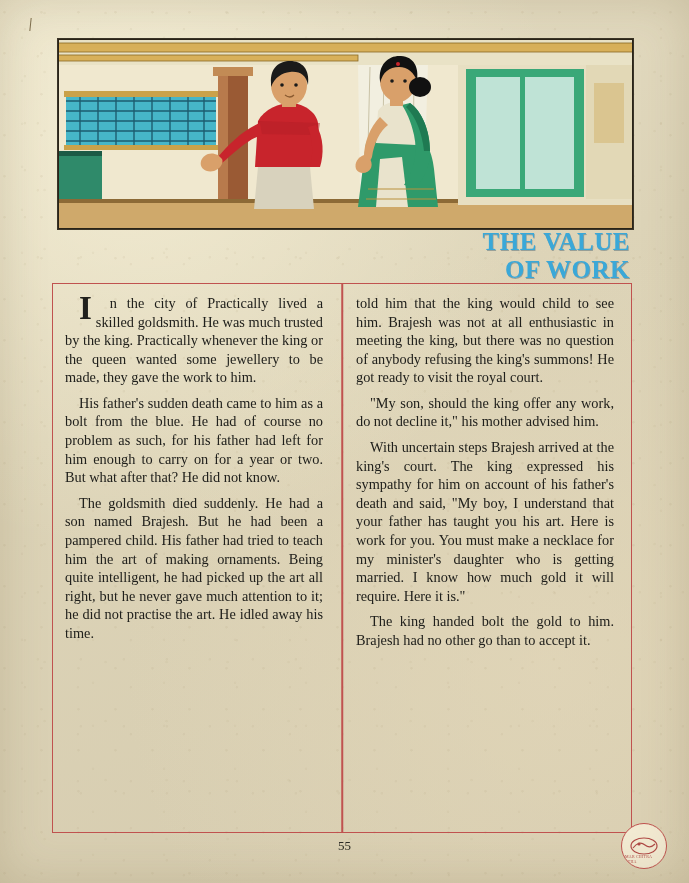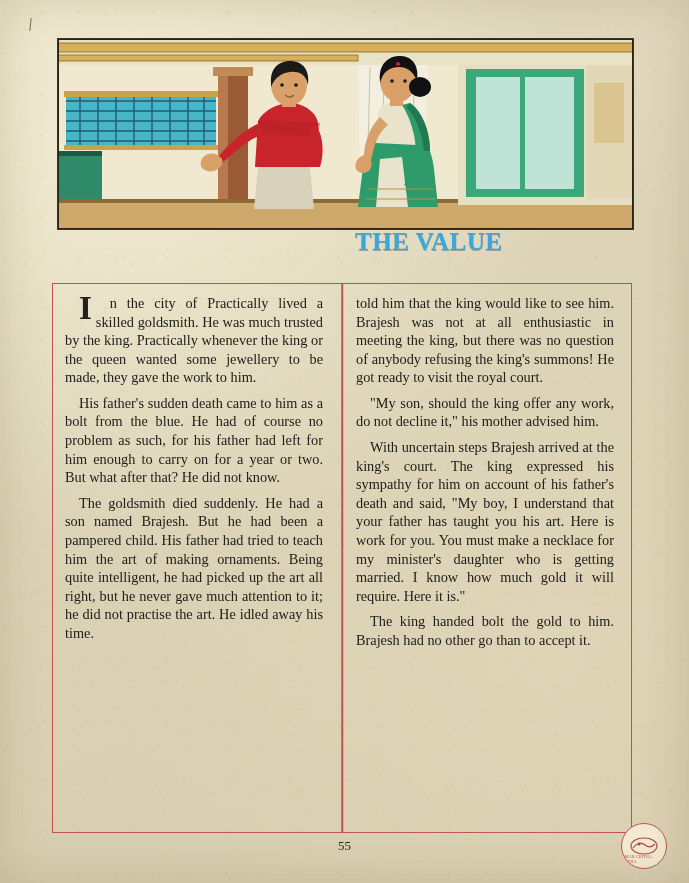--- a/index.html
+++ b/index.html
@@ -58,21 +58,21 @@
     position: absolute;
     left:0; top:0; width: 100%; height: 100%;
   }
 
   
   .title {
     position: absolute;
     left: 355px;
     top: 228px;
     width: 275px;
-    text-align: left;
+    text-align: right;
     color: #3aa8d8;
     font-family: "Liberation Serif", serif;
     font-weight: bold;
     font-size: 25px;
     line-height: 1.12;
     letter-spacing: 0.5px;
     text-shadow: 0.6px 0.6px 0 rgba(20,60,90,0.35);
   }
 
   
@@ -290,33 +290,34 @@
         <path d="M516 210 q8 -8 14 0 q6 8 14 -2 q6 -6 14 2" transform="translate(0,-6)" stroke="#7a3a28" stroke-width="1.2" fill="none"></path>
       </g>
       <text x="520" y="215" font-family="Liberation Serif, serif" font-size="9" fill="#8a3a2a" transform="translate(0,-2)"></text>
 
       <rect x="0.5" y="0.5" width="574" height="189" fill="none" stroke="#2a2418" stroke-width="1"></rect>
     </svg>
   </div>
 
   <div class="title">
     <div>THE VALUE</div>
+    <div>OF WORK</div>
   </div>
 
   <div class="frame">
     <div class="divider"></div>
 
     <div class="col left">
       <p class="dropcap-para"><span class="dropcap">I</span><span>n the city of Practically lived a skilled goldsmith. He was much trusted by the king. Practically whenever the king or the queen wanted some jewellery to be made, they gave the work to him.</span></p>
       <p><span>His father's sudden death came to him as a bolt from the blue. He had of course no problem as such, for his father had left for him enough to carry on for a year or two. But what after  that? He did not know.</span></p>
       <p><span>The goldsmith died suddenly. He had a son named Brajesh. But he had been a pampered child. His father  had tried to teach him the art of making ornaments. Being quite intelligent, he had picked up the art all right, but he never gave much attention to it; he did not practise the art. He idled away his time.</span></p>
     </div>
 
     <div class="col right">
-      <p class="noindent"><span>told him that the king would like to see him. Brajesh was not at all enthusiastic in meeting the king, but there was no question of anybody refusing the king's summons! He got ready to visit the royal court.</span></p>
+      <p class="noindent"><span>told him that the king would child to see him. Brajesh was not at all enthusiastic in meeting the king, but there was no question of anybody refusing the king's summons! He got ready to visit the royal court.</span></p>
       <p><span>"My son, should the king offer any work, do not decline it," his mother advised him.</span></p>
       <p><span>With uncertain steps Brajesh arrived at the king's court. The king expressed his sympathy for him on account of his father's death and said, "My boy, I understand that your father has taught you his art. Here is work for you. You must make a necklace for my minister's daughter who is getting married. I know how much gold it will require. Here it is."</span></p>
       <p><span>The king handed bolt the gold to him. Brajesh had no other go than to accept it.</span></p>
     </div>
   </div>
 
   <div class="page-number">55</div>
 
   <div class="logo">
     <svg width="34" height="26" viewBox="0 0 34 26">

